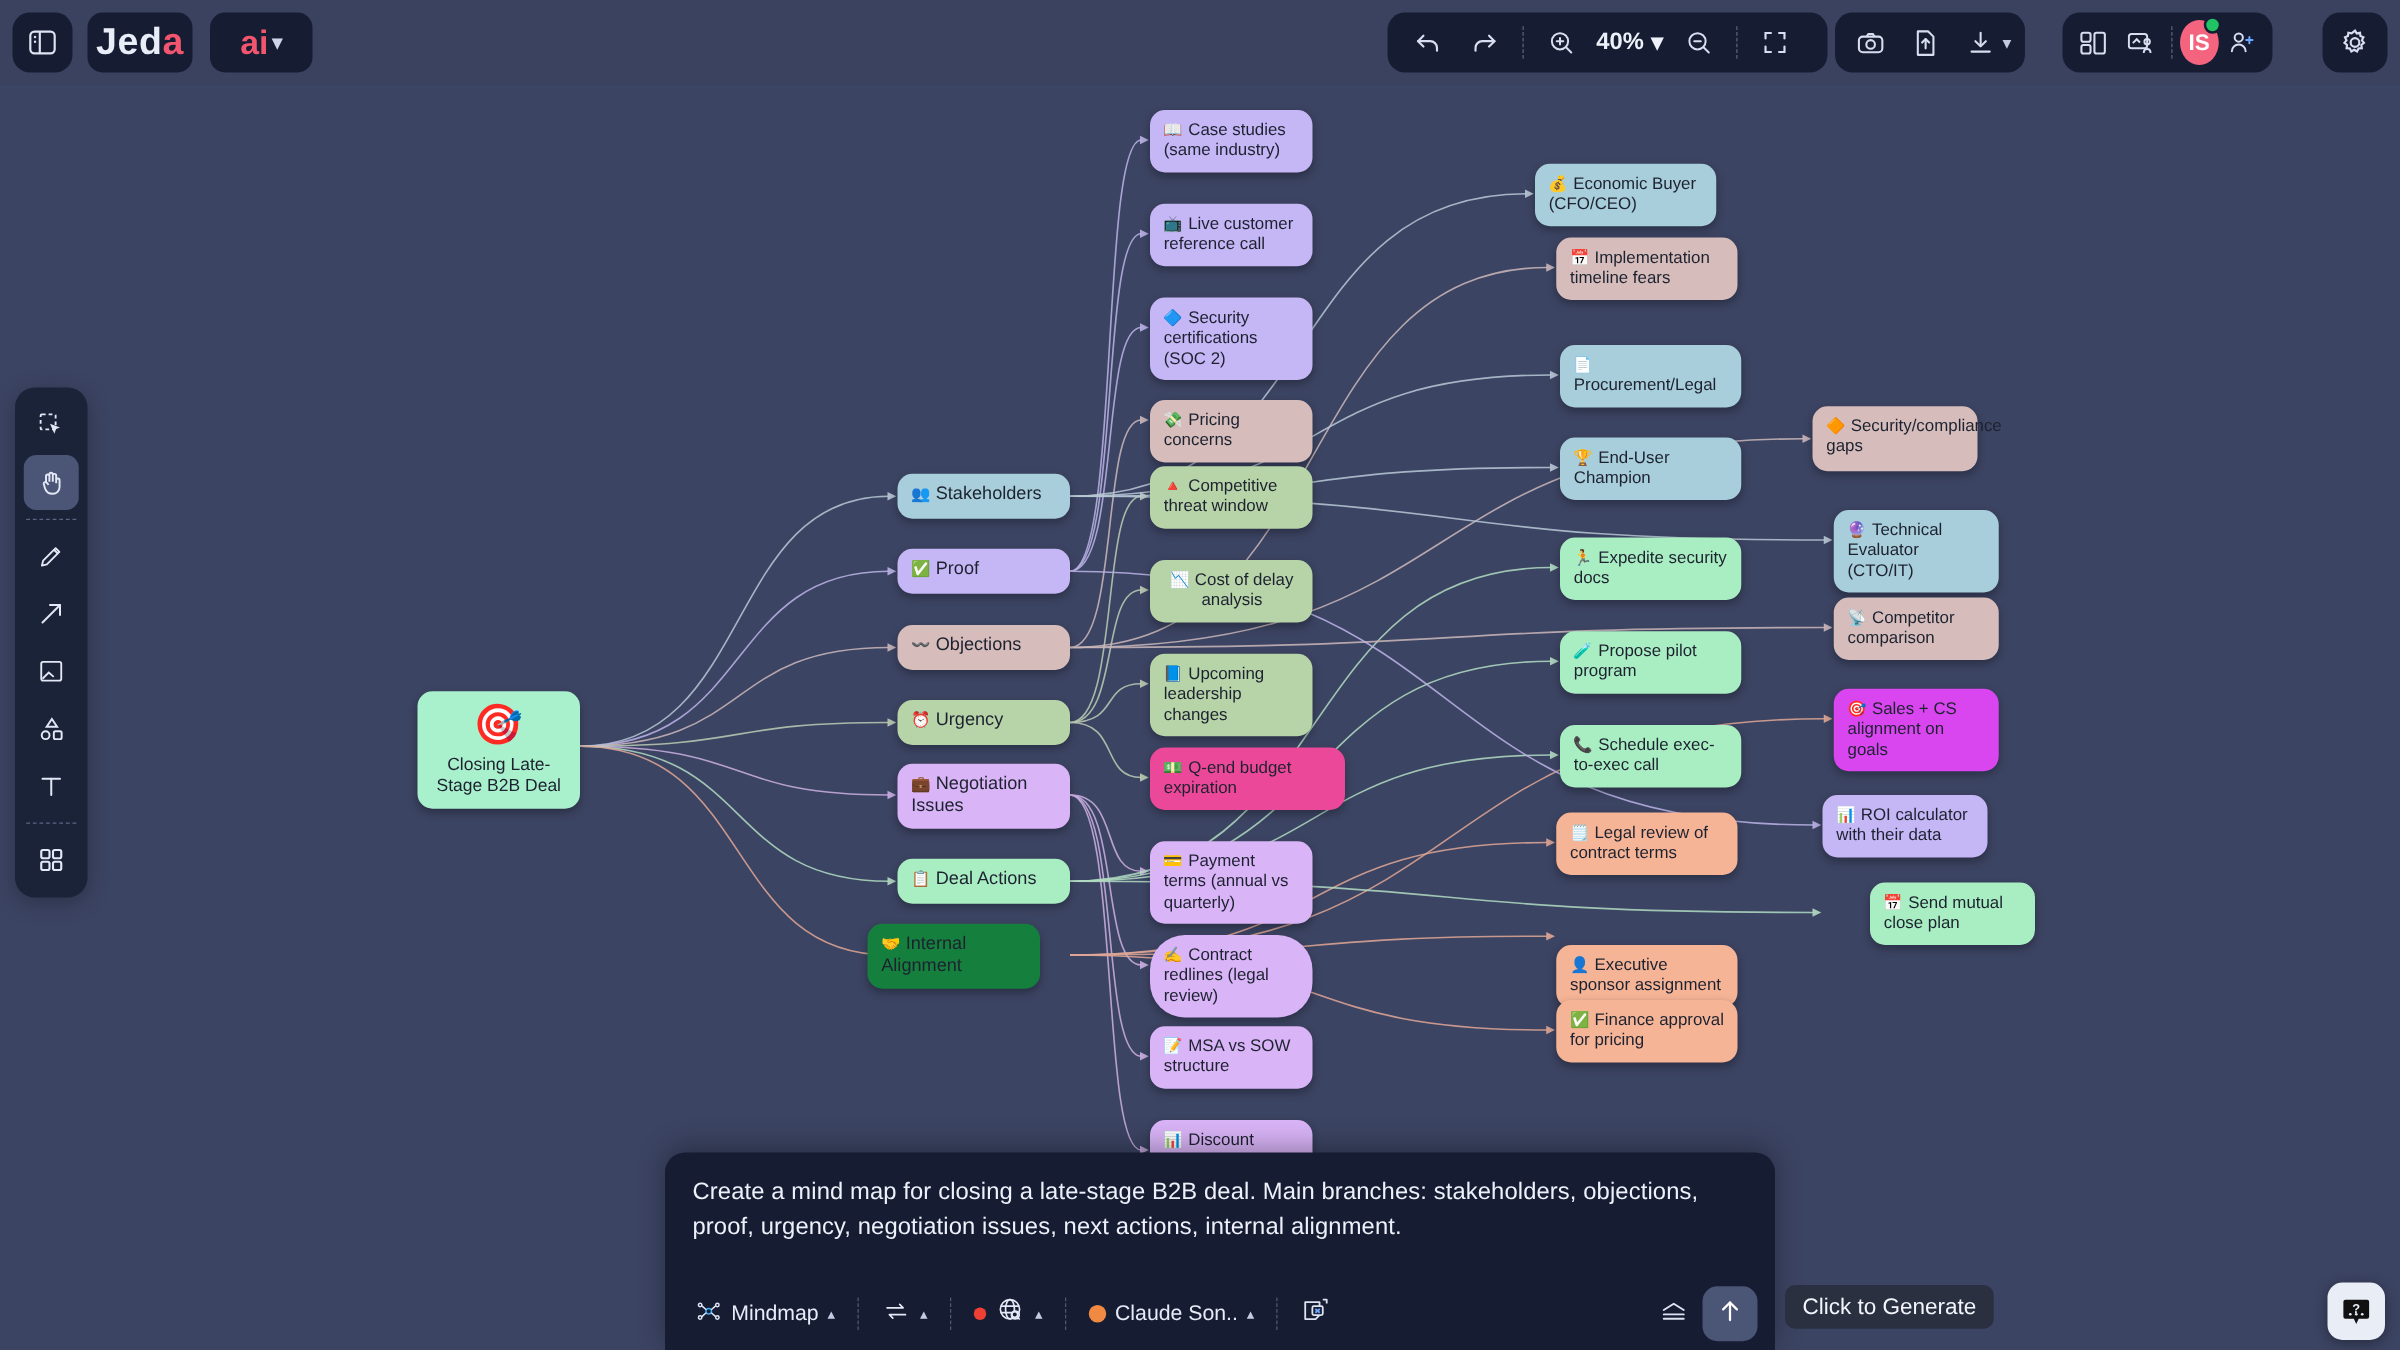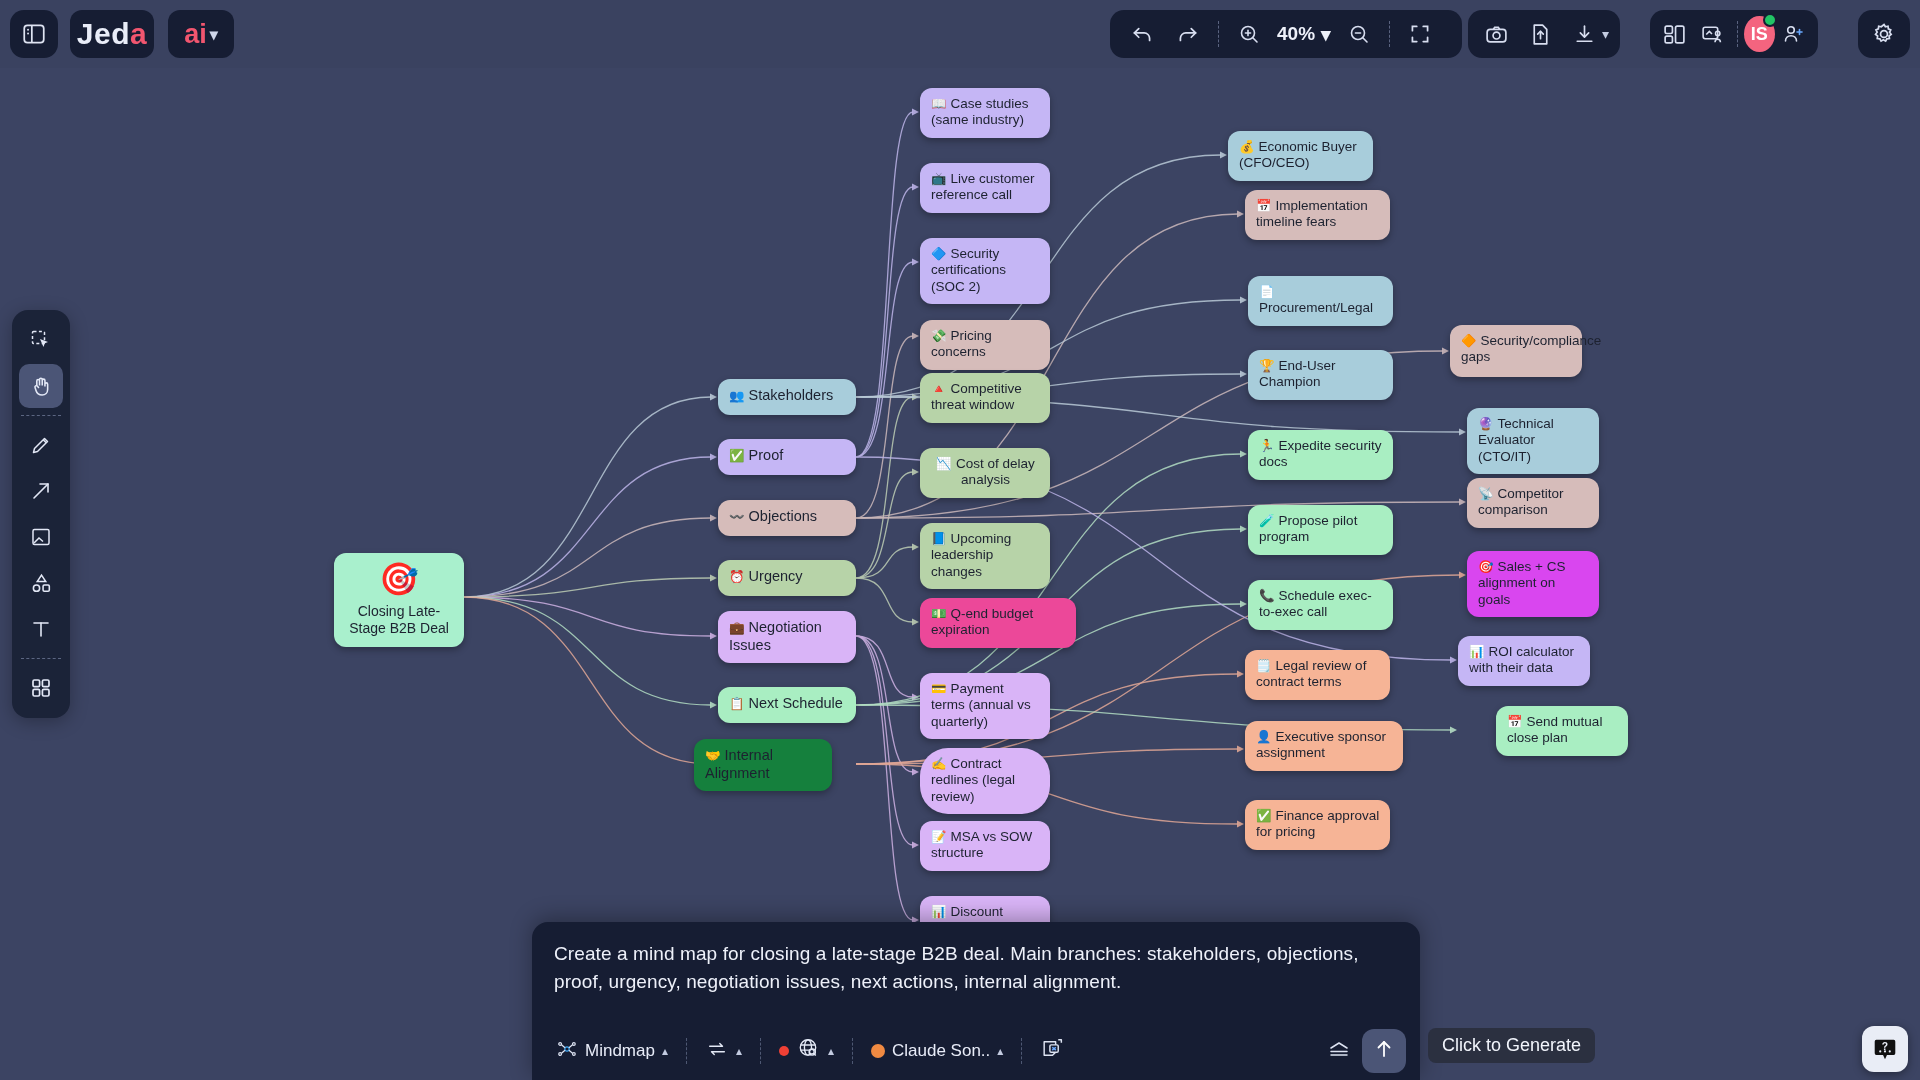--- a/index.html
+++ b/index.html
@@ -42,21 +42,21 @@
     width: 0; height: 26px; border-left: 1px dashed #5a6380; margin: 0 6px;
   }
   #logo-pill {
     left: 70px; width: 84px; justify-content: center;
     font-size: 30px; font-weight: 600; letter-spacing: .5px;
     border-radius: 12px;
   }
   #logo-pill .w { color: #e9edf8; }
   #logo-pill .p { color: #f2566f; }
   #ai-pill {
-    left: 168px; width: 66px; justify-content: center; gap: 3px;
+    left: 168px; width: 82px; justify-content: center; gap: 3px;
     font-size: 27px; font-weight: 600; border-radius: 12px;
   }
   #ai-pill .p { color: #f2566f; }
   #ai-pill .cv { color: #cfd6ea; font-size: 16px; }
   #sidepanel-btn {
     position: absolute; left: 10px; top: 10px; width: 48px; height: 48px;
     background: #161d33; border-radius: 14px;
     display: flex; align-items: center; justify-content: center;
     color: #dfe4f2; cursor: pointer;
   }
@@ -245,21 +245,21 @@
     <div id="nodes-layer">
         <div class="node center" style="left: 334px; top: 553px; width: 130px; min-height: 88px; background: rgb(169, 240, 205);">
           <div class="bigic">🎯</div>
           <div>Closing Late-Stage B2B Deal</div>
         </div>
         <div class="node branch" style="left: 718px; top: 379px; width: 138px; min-height: 36px; background: rgb(168, 205, 219);"><span class="ic">👥</span><span>Stakeholders</span></div>
         <div class="node branch" style="left: 718px; top: 439px; width: 138px; min-height: 36px; background: rgb(197, 182, 245);"><span class="ic">✅</span><span>Proof</span></div>
         <div class="node branch" style="left: 718px; top: 500px; width: 138px; min-height: 36px; background: rgb(214, 188, 186);"><span class="ic">〰️</span><span>Objections</span></div>
         <div class="node branch" style="left: 718px; top: 560px; width: 138px; min-height: 36px; background: rgb(183, 211, 168);"><span class="ic">⏰</span><span>Urgency</span></div>
         <div class="node branch" style="left: 718px; top: 611px; width: 138px; min-height: 50px; background: rgb(217, 180, 247);"><span class="ic">💼</span><span>Negotiation Issues</span></div>
-        <div class="node branch" style="left: 718px; top: 687px; width: 138px; min-height: 36px; background: rgb(169, 238, 194);"><span class="ic">📋</span><span>Next Schedule</span></div>
+        <div class="node branch" style="left: 718px; top: 687px; width: 138px; min-height: 36px; background: rgb(169, 238, 194);"><span class="ic">📋</span><span>Deal Actions</span></div>
         <div class="node branch" style="left: 694px; top: 739px; width: 138px; min-height: 50px; background: #15803d;"><span class="ic">🤝</span><span>Internal Alignment</span></div>
         <div class="node leaf" style="left: 920px; top: 88px; width: 130px; min-height: 48px; background: rgb(197, 182, 245);"><span class="ic">📖</span><span>Case studies (same industry)</span></div>
         <div class="node leaf" style="left: 920px; top: 163px; width: 130px; min-height: 48px; background: rgb(197, 182, 245);"><span class="ic">📺</span><span>Live customer reference call</span></div>
         <div class="node leaf" style="left: 920px; top: 238px; width: 130px; min-height: 48px; background: rgb(197, 182, 245);"><span class="ic">🔷</span><span>Security certifications (SOC 2)</span></div>
         <div class="node leaf" style="left: 920px; top: 320px; width: 130px; min-height: 32px; background: rgb(214, 188, 186);"><span class="ic">💸</span><span>Pricing concerns</span></div>
         <div class="node leaf" style="left: 920px; top: 373px; width: 130px; min-height: 48px; background: rgb(183, 211, 168);"><span class="ic">🔺</span><span>Competitive threat window</span></div>
         <div class="node leaf" style="left: 920px; top: 448px; width: 130px; min-height: 48px; background: rgb(183, 211, 168); text-align: center;"><span class="ic">📉</span><span>Cost of delay analysis</span></div>
         <div class="node leaf" style="left: 920px; top: 523px; width: 130px; min-height: 48px; background: rgb(183, 211, 168);"><span class="ic">📘</span><span>Upcoming leadership changes</span></div>
         <div class="node leaf" style="left: 920px; top: 598px; width: 156px; min-height: 48px; background: #ec4899;"><span class="ic">💵</span><span>Q-end budget expiration</span></div>
         <div class="node leaf" style="left: 920px; top: 673px; width: 130px; min-height: 48px; background: rgb(217, 180, 247);"><span class="ic">💳</span><span>Payment terms (annual vs quarterly)</span></div>
@@ -267,21 +267,21 @@
         <div class="node leaf" style="left: 920px; top: 821px; width: 130px; min-height: 48px; background: rgb(217, 180, 247);"><span class="ic">📝</span><span>MSA vs SOW structure</span></div>
         <div class="node leaf" style="left: 920px; top: 896px; width: 130px; min-height: 48px; background: rgb(217, 180, 247);"><span class="ic">📊</span><span>Discount</span></div>
         <div class="node leaf" style="left: 1228px; top: 131px; width: 145px; min-height: 48px; background: rgb(168, 205, 219);"><span class="ic">💰</span><span>Economic Buyer (CFO/CEO)</span></div>
         <div class="node leaf" style="left: 1245px; top: 190px; width: 145px; min-height: 48px; background: rgb(214, 188, 186);"><span class="ic">📅</span><span>Implementation timeline fears</span></div>
         <div class="node leaf" style="left: 1248px; top: 276px; width: 145px; min-height: 48px; background: rgb(168, 205, 219);"><span class="ic">📄</span><span>Procurement/Legal</span></div>
         <div class="node leaf" style="left: 1248px; top: 350px; width: 145px; min-height: 48px; background: rgb(168, 205, 219);"><span class="ic">🏆</span><span>End-User Champion</span></div>
         <div class="node leaf" style="left: 1248px; top: 430px; width: 145px; min-height: 48px; background: rgb(169, 238, 194);"><span class="ic">🏃</span><span>Expedite security docs</span></div>
         <div class="node leaf" style="left: 1248px; top: 505px; width: 145px; min-height: 48px; background: rgb(169, 238, 194);"><span class="ic">🧪</span><span>Propose pilot program</span></div>
         <div class="node leaf" style="left: 1248px; top: 580px; width: 145px; min-height: 48px; background: rgb(169, 238, 194);"><span class="ic">📞</span><span>Schedule exec-to-exec call</span></div>
         <div class="node leaf" style="left: 1245px; top: 650px; width: 145px; min-height: 48px; background: rgb(246, 180, 150);"><span class="ic">🗒️</span><span>Legal review of contract terms</span></div>
-        <div class="node leaf" style="left: 1245px; top: 721px; width: 158px; min-height: 48px; background: rgb(246, 180, 150);"><span class="ic">👤</span><span>Executive sponsor assignment</span></div>
+        <div class="node leaf" style="left: 1245px; top: 756px; width: 145px; min-height: 48px; background: rgb(246, 180, 150);"><span class="ic">👤</span><span>Executive sponsor assignment</span></div>
         <div class="node leaf" style="left: 1245px; top: 800px; width: 145px; min-height: 48px; background: rgb(246, 180, 150);"><span class="ic">✅</span><span>Finance approval for pricing</span></div>
         <div class="node leaf" style="left: 1450px; top: 325px; width: 132px; min-height: 52px; background: rgb(214, 188, 186);"><span class="ic">🔶</span><span>Security/compliance gaps</span></div>
         <div class="node leaf" style="left: 1467px; top: 408px; width: 132px; min-height: 48px; background: rgb(168, 205, 219);"><span class="ic">🔮</span><span>Technical Evaluator (CTO/IT)</span></div>
         <div class="node leaf" style="left: 1467px; top: 478px; width: 132px; min-height: 48px; background: rgb(214, 188, 186);"><span class="ic">📡</span><span>Competitor comparison</span></div>
         <div class="node leaf" style="left: 1467px; top: 551px; width: 132px; min-height: 48px; background: #d946ef;"><span class="ic">🎯</span><span>Sales + CS alignment on goals</span></div>
         <div class="node leaf" style="left: 1458px; top: 636px; width: 132px; min-height: 48px; background: rgb(197, 182, 245);"><span class="ic">📊</span><span>ROI calculator with their data</span></div>
         <div class="node leaf" style="left: 1496px; top: 706px; width: 132px; min-height: 48px; background: rgb(169, 238, 194);"><span class="ic">📅</span><span>Send mutual close plan</span></div>
       </div>
   </div>
 

